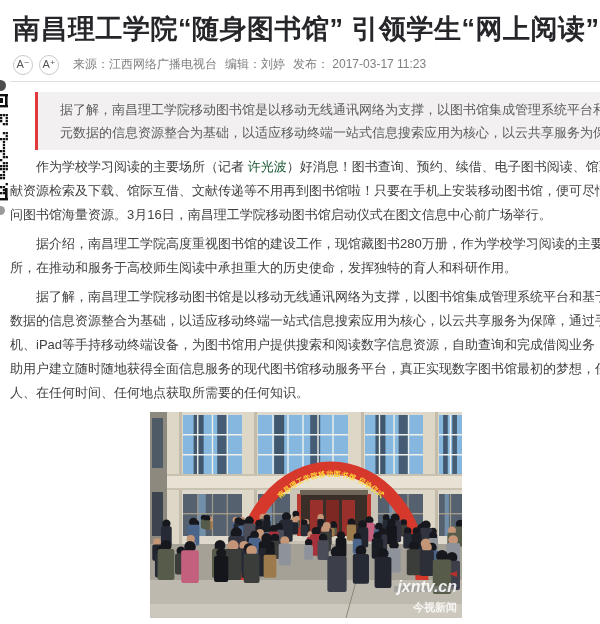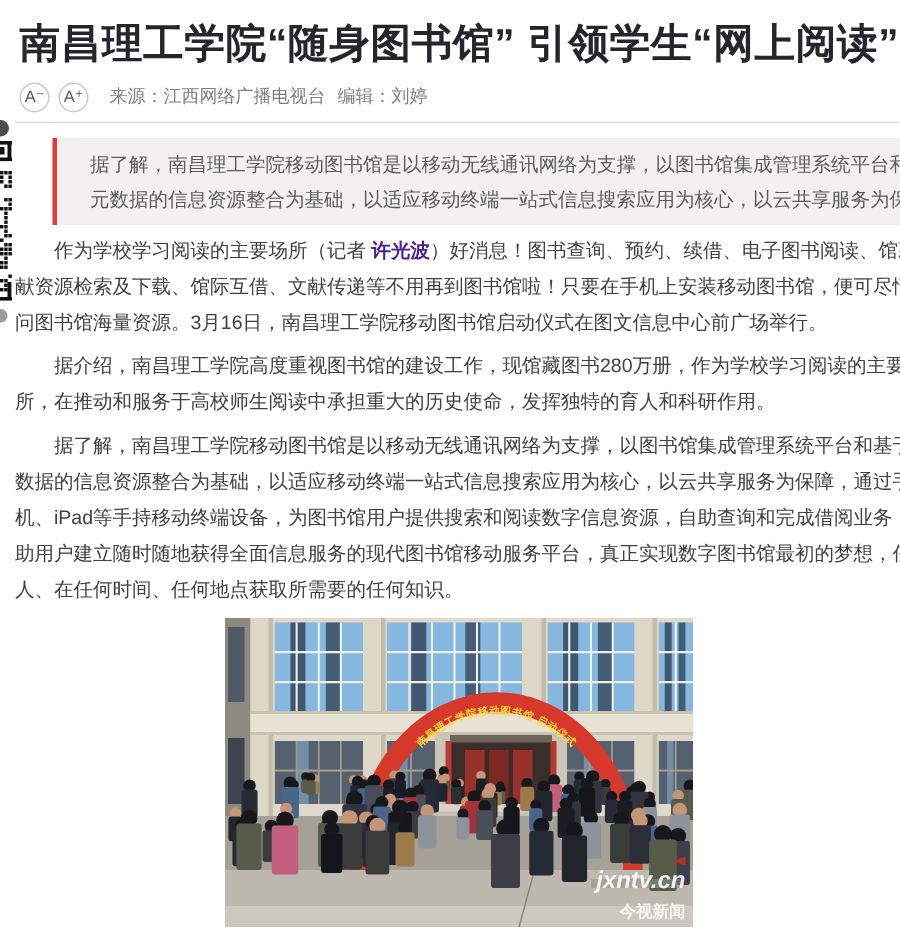--- a/index.html
+++ b/index.html
@@ -24,21 +24,21 @@
   .divider { border-top:1px solid #e0e0e0; margin-top:6px; }
   .summary {
     margin:10px 0 0 25px; background:#f2f0f1; border-left:3px solid #e03a3e;
     padding:6px 26px 6px 22px;
   }
   .summary p { margin:0; width:575px; font-size:13px; line-height:23px; color:#5b5b5b; }
   .para {
     width:615px; margin:5px 0 0 0; font-size:13px; line-height:24px;
     color:#404043; text-indent:26px;
   }
-  .para b { font-weight:bold; color:#4c1d95; }
+  .para b { font-weight:normal; color:#14532d; }
   figure.photo { margin:7px 0 0 140px; width:312px; height:206px; }
   .side-float { position:absolute; left:0; top:0; width:14px; }
   .share-dot  { position:absolute; left:-5px; top:80px;  width:11px; height:11px;
                 border-radius:50%; background:#4d4d4d; cursor:pointer; }
   .share-dot2 { position:absolute; left:-4px; top:206px; width:9px; height:9px;
                 border-radius:50%; background:#9b9b9b; cursor:pointer; }
   #qr-svg { position:absolute; left:0; top:94px; }
 </style>
 </head>
 <body>
@@ -46,20 +46,21 @@
 <div class="viewport">
   <div class="article">
 
     <h1 class="title">南昌理工学院“随身图书馆” 引领学生“网上阅读”</h1>
 
     <div class="meta">
       <span class="fontbtn">A⁻</span>
       <span class="fontbtn">A⁺</span>
       <span class="meta-seg"><span>来源：</span><span>江西网络广播电视台</span></span>
       <span class="meta-seg"><span>编辑：</span><span>刘婷</span></span>
+      <span class="meta-seg"><span>发布：</span> <span>2017-03-17 11:23</span></span>
     </div>
 
     <div class="divider"></div>
 
     <div class="summary">
       <p>据了解，南昌理工学院移动图书馆是以移动无线通讯网络为支撑，以图书馆集成管理系统平台和基于元数据的信息资源整合为基础，以适应移动终端一站式信息搜索应用为核心，以云共享服务为保障。</p>
     </div>
 
     <p class="para"><span>作为学校学习阅读的主要场所（记者 </span><b>许光波</b><span>）好消息！图书查询、预约、续借、电子图书阅读、馆藏文献资源检索及下载、馆际互借、文献传递等不用再到图书馆啦！只要在手机上安装移动图书馆，便可尽情访问图书馆海量资源。3月16日，南昌理工学院移动图书馆启动仪式在图文信息中心前广场举行。</span></p>
     <p class="para">据介绍，南昌理工学院高度重视图书馆的建设工作，现馆藏图书280万册，作为学校学习阅读的主要场所，在推动和服务于高校师生阅读中承担重大的历史使命，发挥独特的育人和科研作用。</p>

